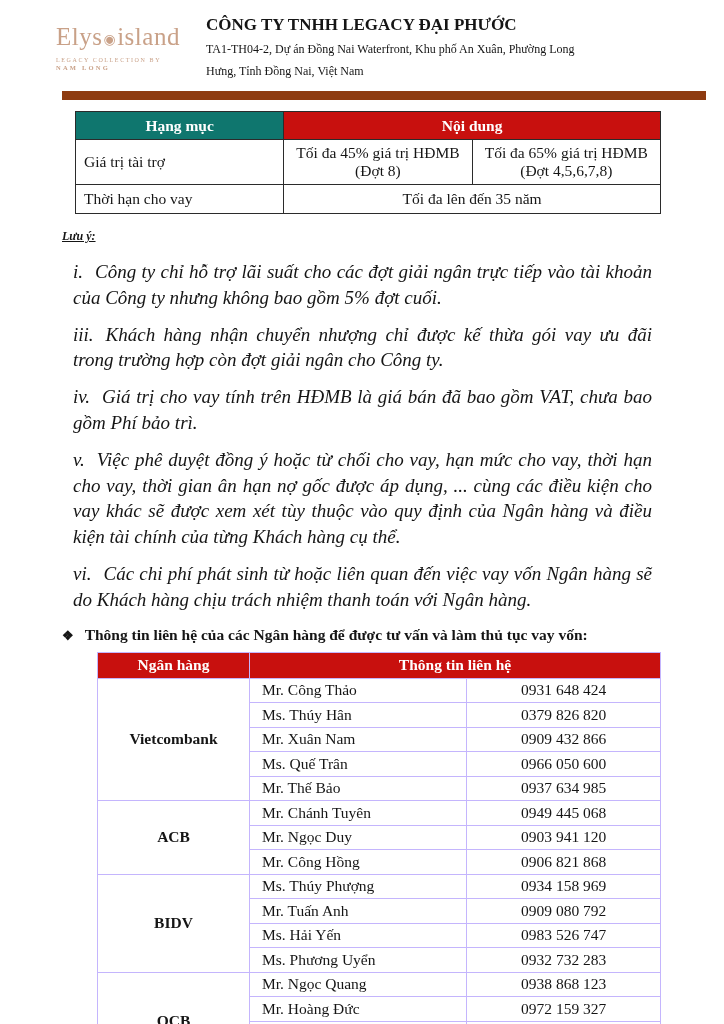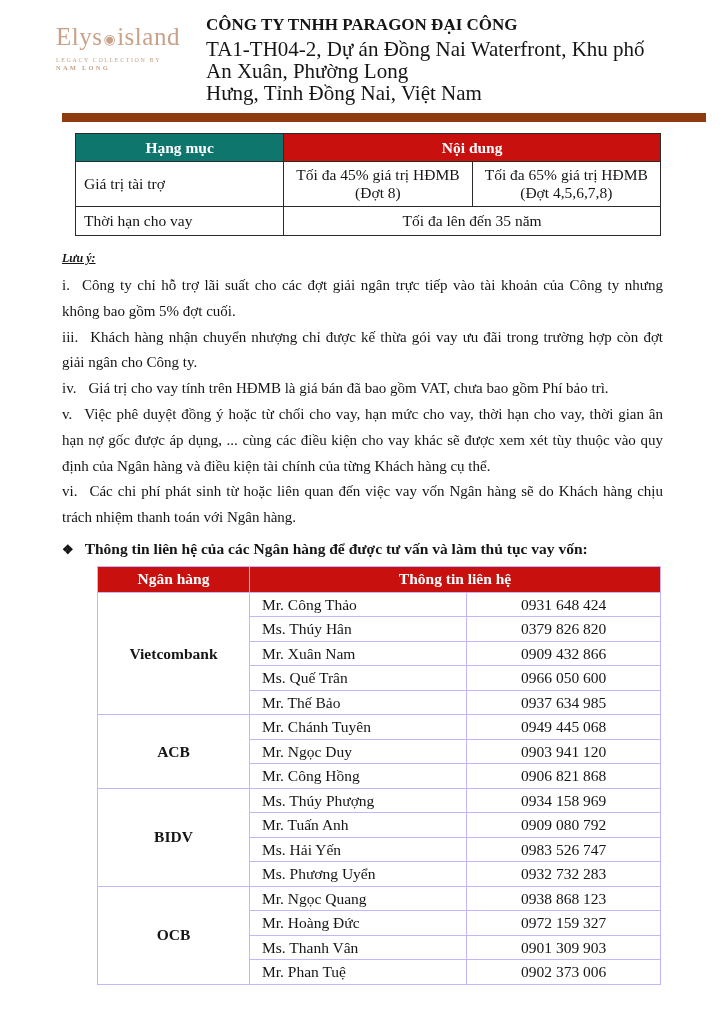--- a/index.html
+++ b/index.html
@@ -15,21 +15,21 @@
 
   
   .header { display: flex; padding: 12px 58px 0 56px; }
   .logo { width: 142px; flex: 0 0 142px; text-align: left; margin-top: 12px; }
   .logo-main { font-size: 25px; letter-spacing: 0.5px; line-height: 26px; white-space: nowrap; }
   .logo-dot { display: inline-block; transform: translateY(-1px); font-size: 14px; padding: 0 1px; }
   .logo-tagline { font-size: 6px; letter-spacing: 1.6px; margin-top: 3px; }
   .logo-tagline2 { font-size: 6.5px; font-weight: bold; letter-spacing: 2.2px; margin-top: 1px; }
   .company-block { flex: 1; padding-left: 8px; padding-top: 2px; }
   .company-name { font-weight: bold; font-size: 17px; line-height: 22px; margin-bottom: 2px; }
-  .company-address { font-size: 21px; line-height: 22px; }
+  .company-address { font-size: 12px; line-height: 22px; }
 
   .divider-bar { height: 9px; margin: 9px 18px 0 62px; }
 
   
   table { border-collapse: collapse; }
   .terms-table { margin: 11px 0 0 75px; width: 586px; table-layout: fixed; }
   .terms-table th, .terms-table td { border: 1px solid #2b2b2b; font-size: 15.5px; }
   .terms-table th { color: #ffffff; font-weight: bold; height: 28px; text-align: center; }
   .terms-table td { padding: 2px 8px; }
   .terms-table .row-tall td { height: 45px; }
@@ -37,22 +37,22 @@
   .cell-label { text-align: left; }
   .cell-center { text-align: center; }
 
   
   .notes { margin: 10px 61px 0 62px; }
   .notes-heading {
     font-weight: bold; font-style: italic; text-decoration: underline;
     font-size: 12px; line-height: 24px; margin-bottom: 3px;
   }
   .note {
-    font-size: 15px; line-height: 25.8px;
-    text-align: justify; margin: 0;
+    font-style: italic; font-size: 19px; line-height: 25.8px;
+    text-align: justify; margin: 11px;
   }
   .note .marker { padding-right: 12px; }
 
   
   .contact-heading {
     margin: 7px 61px 5px 62px;
     font-weight: bold; font-size: 15.5px; line-height: 22px;
   }
   .contact-heading .bullet { font-size: 13px; padding-right: 11px; }
 
@@ -69,21 +69,21 @@
 
 <div class="page">
 
   <div class="header">
     <div class="logo" style="color: rgb(201, 161, 136);">
       <div class="logo-main"><span>Elys</span><span class="logo-dot">◉</span><span>island</span></div>
       <div class="logo-tagline">LEGACY COLLECTION BY</div>
       <div class="logo-tagline2">NAM LONG</div>
     </div>
     <div class="company-block">
-      <div class="company-name">CÔNG TY TNHH PARAGON ĐẠI CÔNG</div>
+      <div class="company-name">CÔNG TY TNHH LEGACY ĐẠI PHƯỚC</div>
       <div class="company-address">TA1-TH04-2, Dự án Đồng Nai Waterfront, Khu phố An Xuân, Phường Long</div>
       <div class="company-address">Hưng, Tỉnh Đồng Nai, Việt Nam</div>
     </div>
   </div>
 
   <div class="divider-bar" style="background: rgb(142, 59, 16);"></div>
 
   <table class="terms-table">
     <colgroup>
         <col style="width:35.6%">

